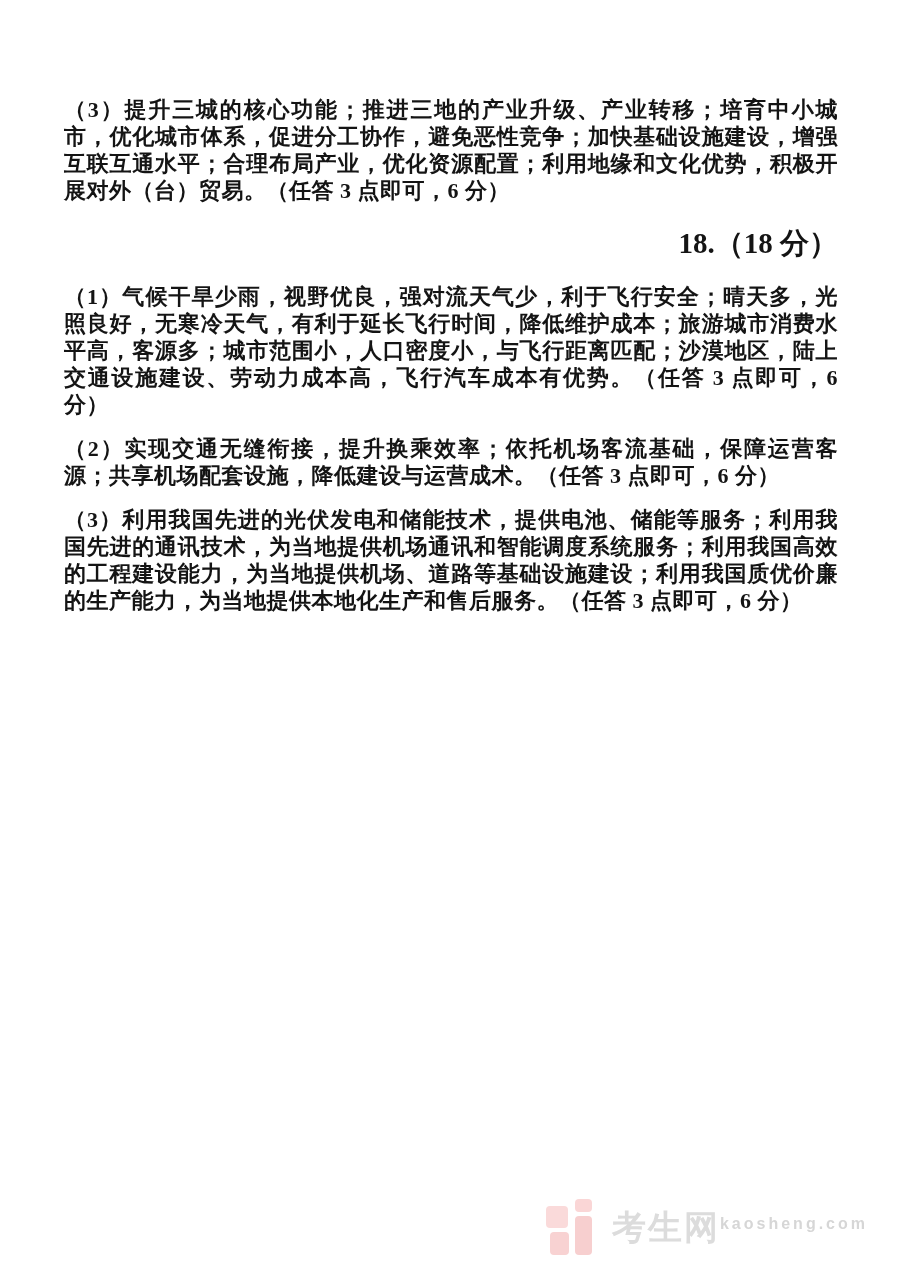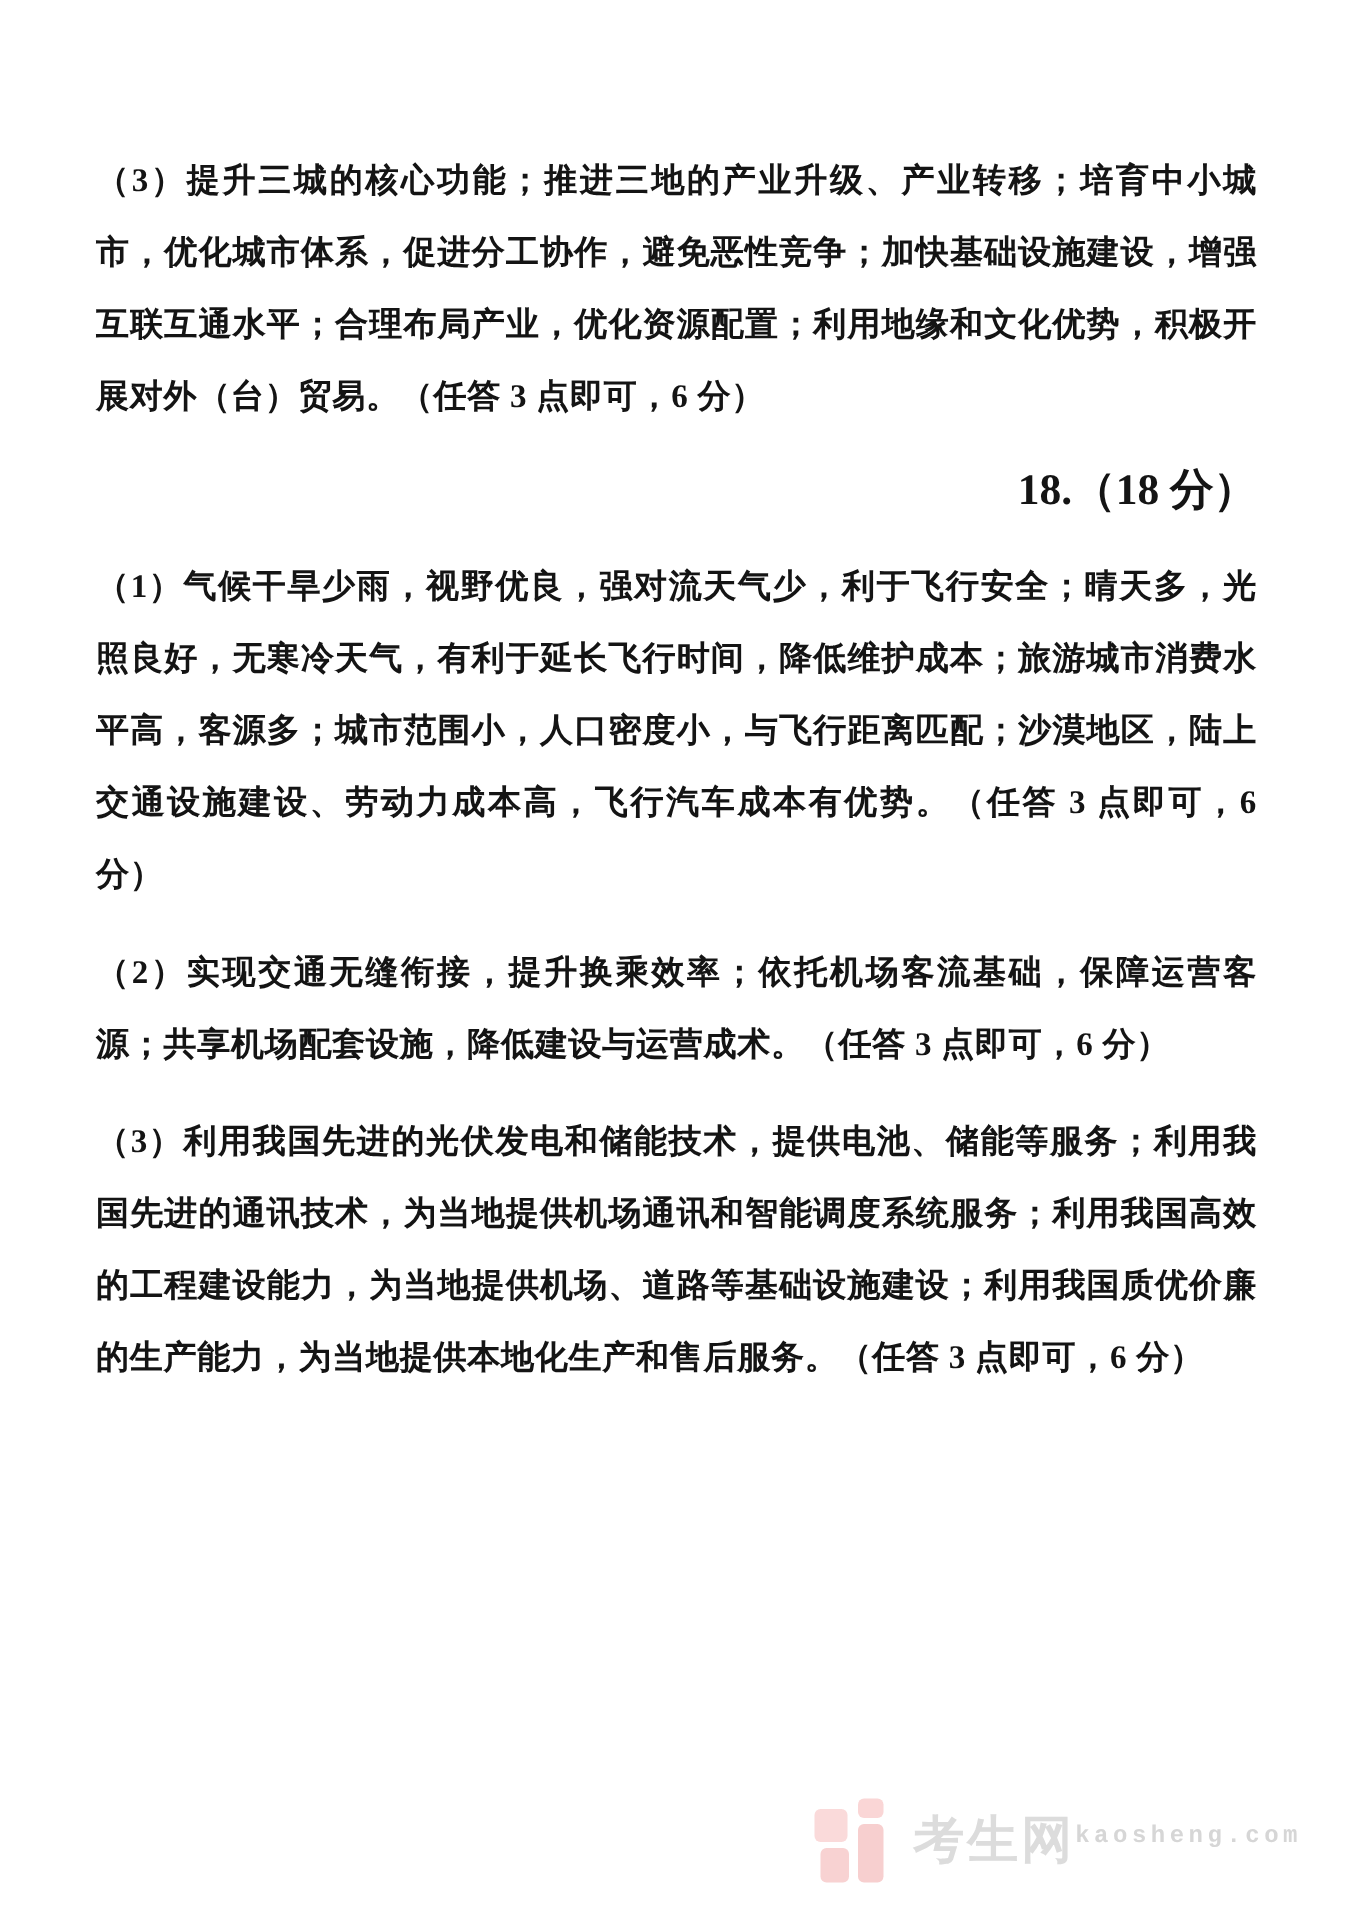--- a/index.html
+++ b/index.html
@@ -20,21 +20,21 @@
   .content {
     position: absolute;
     top: 96px;
     left: 64px;
     width: 774px;
     color: #141414;
   }
   p.ans {
     font-size: 22px;
     font-weight: 700;
-    line-height: 48px;
+    line-height: 27px;
     margin: 0 0 17px 0;
     text-align: justify;
     text-justify: inter-character;
     letter-spacing: 0.5px;
   }
   p.ans:last-child { margin-bottom: 0; font-family: Liberation Serif, serif; }
   p.qhead {
     font-size: 29px;
     font-weight: 700;
     line-height: 45px;
@@ -63,21 +63,21 @@
   .wm-b4 { left: 4px; top: 33px; width: 19px; height: 23px; background: #f8d2d2; }
   .wm-text { display: flex; flex-direction: row; line-height: 1; }
   .wm-name {
     font-family: "DejaVu Sans", sans-serif;
     font-size: 34px;
     font-weight: 700;
     color: #dcdcdc;
     letter-spacing: 2px;
   }
   .wm-url {
-    font-family: Liberation Mono, monospace;
+    font-family: Liberation Sans, sans-serif;
     font-size: 16px;
     font-weight: 700;
     color: #d6d6d6;
     letter-spacing: 3px;
     margin-top: 6px;
   }
 </style>
 </head>
 <body>
 

